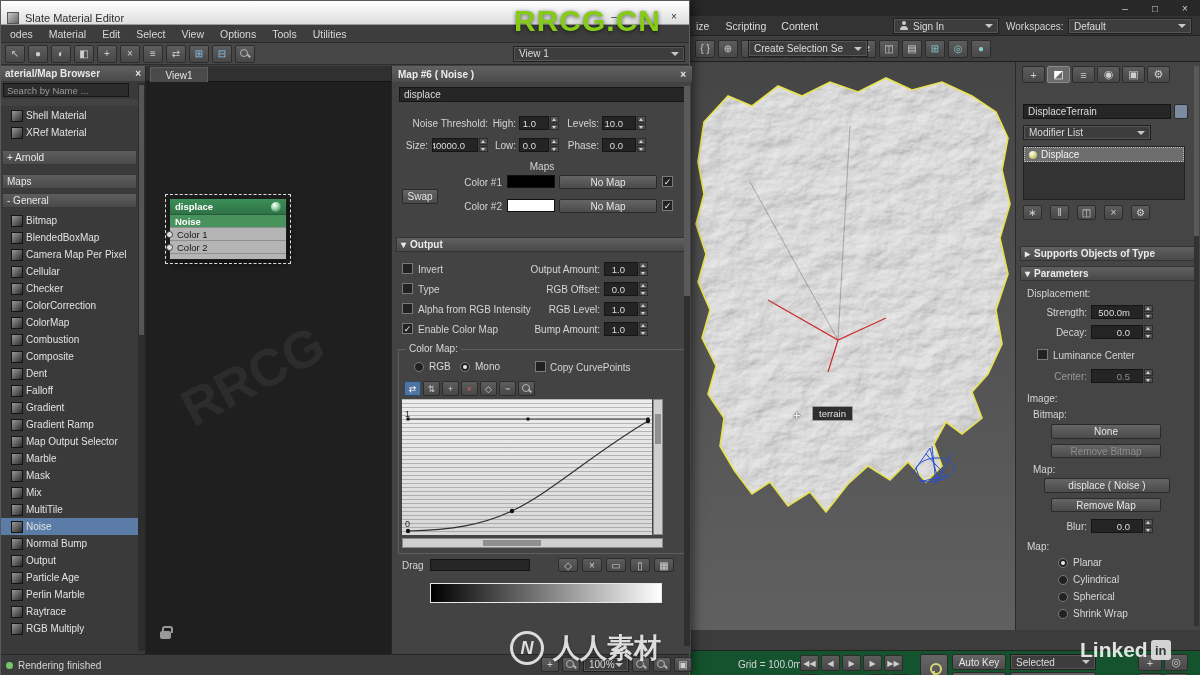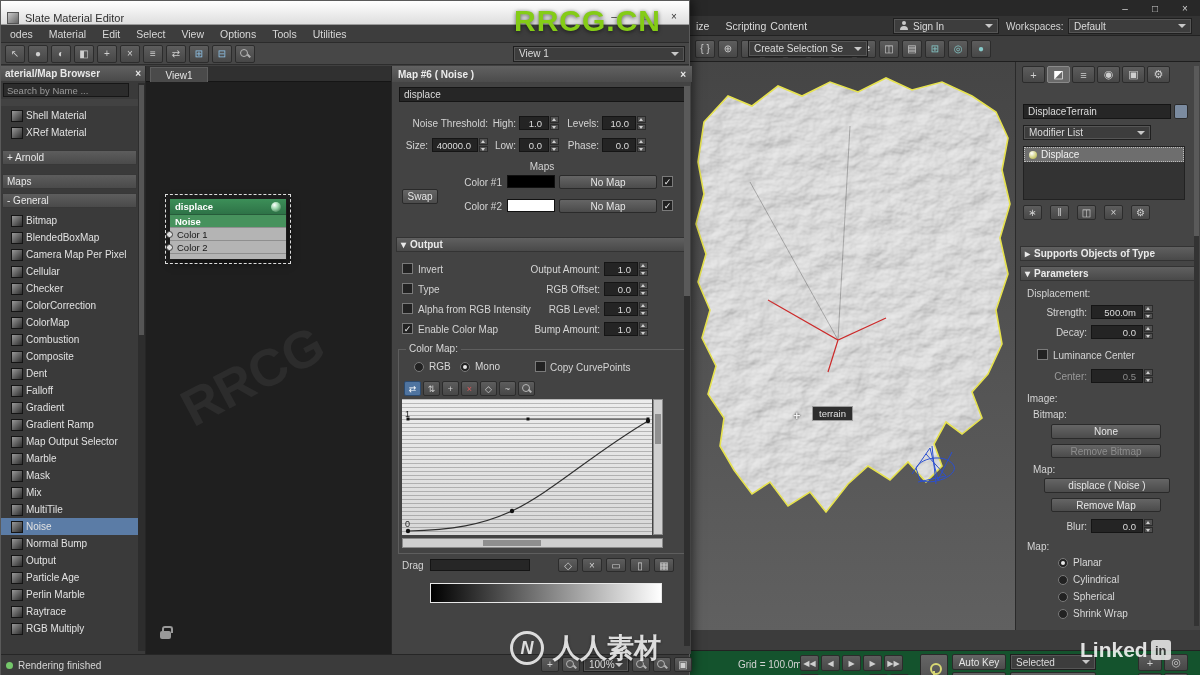--- a/index.html
+++ b/index.html
@@ -8,21 +8,21 @@
 .abs{position:absolute}
 .lb{position:absolute;font-size:10px;color:#d4d4d4;white-space:nowrap}
 .lb.r{text-align:right}
 .lb.dim{color:#999}
 .btn{position:absolute;background:linear-gradient(#656565,#4b4b4b);border:1px solid #2a2a2a;border-radius:2px;color:#e6e6e6;font-size:10px;display:flex;align-items:center;justify-content:center;white-space:nowrap}
 .btn.dis{color:#8d8d8d}
 .dd{position:absolute;background:#3d3d3d;border:1px solid #1f1f1f;box-shadow:inset 0 0 0 1px #565656;color:#dcdcdc;font-size:10px;display:flex;align-items:center;padding:0 5px;white-space:nowrap}
 .dd::after{content:"";margin-left:auto;border-left:4px solid transparent;border-right:4px solid transparent;border-top:4px solid #c8c8c8}
 .fld{position:absolute;background:#262626;border:1px solid #151515;color:#dcdcdc;font-size:10px;display:flex;align-items:center;padding:0 4px;white-space:nowrap;overflow:hidden}
 .spin{position:absolute;display:flex;height:14px}
-.spin .v{flex:1;background:#242424;border:1px solid #151515;color:#dcdcdc;font-size:9.5px;display:flex;align-items:center;justify-content:flex-end;padding:0 6px;overflow:hidden}
+.spin .v{flex:1;background:#242424;border:1px solid #151515;color:#dcdcdc;font-size:9.5px;display:flex;align-items:center;justify-content:flex-end;padding:0 12px;overflow:hidden}
 .spin .a{width:9px;display:flex;flex-direction:column;margin-left:1px;gap:1px}
 .spin .a i{flex:1;background:#525252;border:1px solid #2b2b2b;position:relative}
 .spin .a i.up::after{content:"";position:absolute;left:1px;top:1px;border-left:2.5px solid transparent;border-right:2.5px solid transparent;border-bottom:3px solid #cfcfcf}
 .spin .a i.dn::after{content:"";position:absolute;left:1px;top:1.5px;border-left:2.5px solid transparent;border-right:2.5px solid transparent;border-top:3px solid #cfcfcf}
 .spin.dim .v{color:#8d8d8d}
 .chk{position:absolute;width:11px;height:11px;background:#222;border:1px solid #7a7a7a;color:#efefef;font-size:9px;line-height:10px;text-align:center}
 .radio{width:10px;height:10px;border-radius:50%;background:#222;border:1px solid #7a7a7a;position:relative;flex:none}
 .rrow{display:flex;align-items:center;gap:5px;height:17px;font-size:10px;color:#d8d8d8}
 .rrow.checked .radio::after{content:"";position:absolute;inset:2px;border-radius:50%;background:#e8e8e8}
 .icon{display:flex;align-items:center;justify-content:center;background:linear-gradient(#5d5d5d,#474747);border:1px solid #2c2c2c;border-radius:2px;color:#cfcfcf;font-size:10px;flex:none}
@@ -127,21 +127,21 @@
 <div id="root">
 
   <div class="max-top" style="display:flex;justify-content:flex-end">
     <span class="winbtn">–</span>
     <span class="winbtn">□</span>
     <span class="winbtn">×</span>
   </div>
 
   <div class="max-menu">
     <span class="mitem">ize</span>
-    <span style="display:flex;gap:4px">
+    <span style="display:flex;gap:15px">
         <span class="mitem">Scripting</span>
         <span class="mitem">Content</span>
       </span>
   </div>
   <div class="dd" style="left:893px;top:18px;width:106px;height:16px">
     <span class="person"></span>
     <span>Sign In</span>
   </div>
   <span class="lb" style="left:1006px;top:21px">Workspaces:</span>
   <div class="dd" style="left:1068px;top:18px;width:124px;height:16px">

